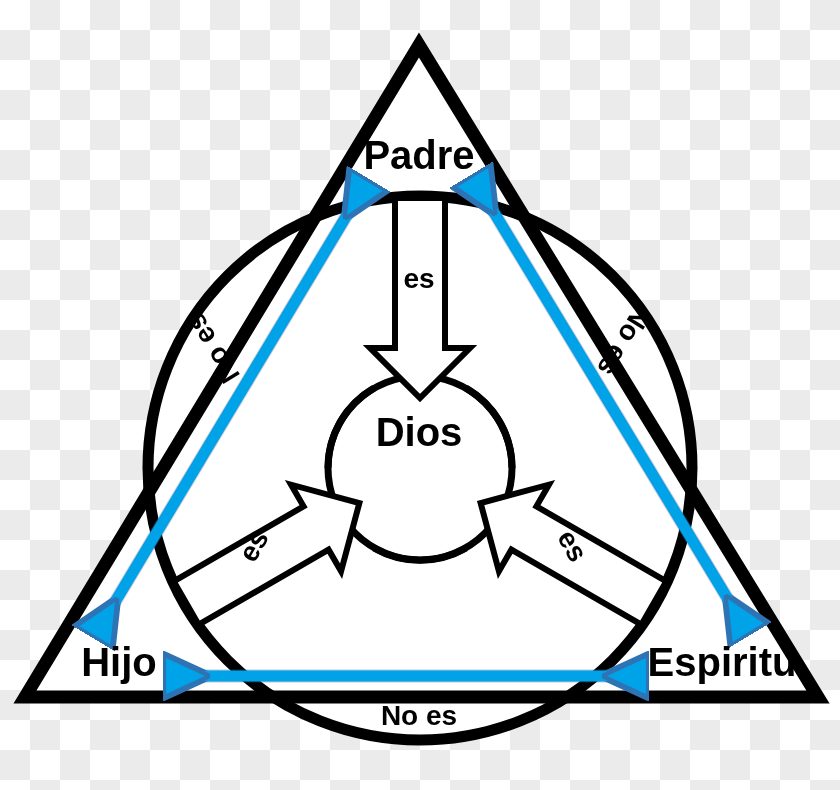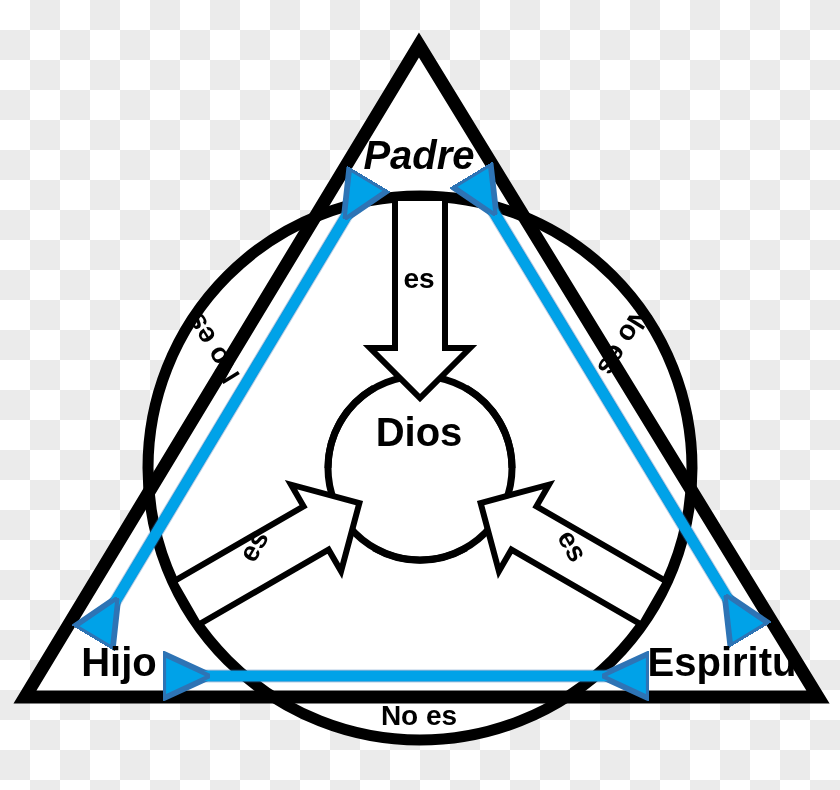--- a/index.html
+++ b/index.html
@@ -103,21 +103,21 @@
       <line x1="478" y1="186" x2="743" y2="624"></line>
       <line x1="176" y1="676" x2="636" y2="676"></line>
     </g>
     <g fill="none" stroke="#00A2E8" stroke-width="10" stroke-linecap="butt" marker-start="url(#bluehead)" marker-end="url(#bluehead)">
       <line x1="362" y1="190" x2="100" y2="627"></line>
       <line x1="478" y1="186" x2="743" y2="624"></line>
       <line x1="176" y1="676" x2="636" y2="676"></line>
     </g>
   </svg>
 
-  <div class="lbl lbl-node" style="left:419px; top:155px; transform:translate(-50%,-50%);font-style:italic;">Padre</div>
+  <div class="lbl lbl-node" style="left:419px; top:155px; transform:translate(-50%,-50%);">Padre</div>
 
   <div class="lbl lbl-node" style="left:722px; top:662px; transform:translate(-50%,-50%);">Espiritu</div>
 
   <div class="lbl lbl-node" style="left:119px; top:662px; transform:translate(-50%,-50%);">Hijo</div>
 
   <div class="lbl lbl-center" style="left:419px; top:432px; transform:translate(-50%,-50%);">Dios</div>
 
   <div class="lbl lbl-es" style="left:419px; top:279px; transform:translate(-50%,-50%);">es</div>
 
   <div class="lbl lbl-es" style="left:254px; top:546px; transform:translate(-50%,-50%) rotate(-60deg);">es</div>

